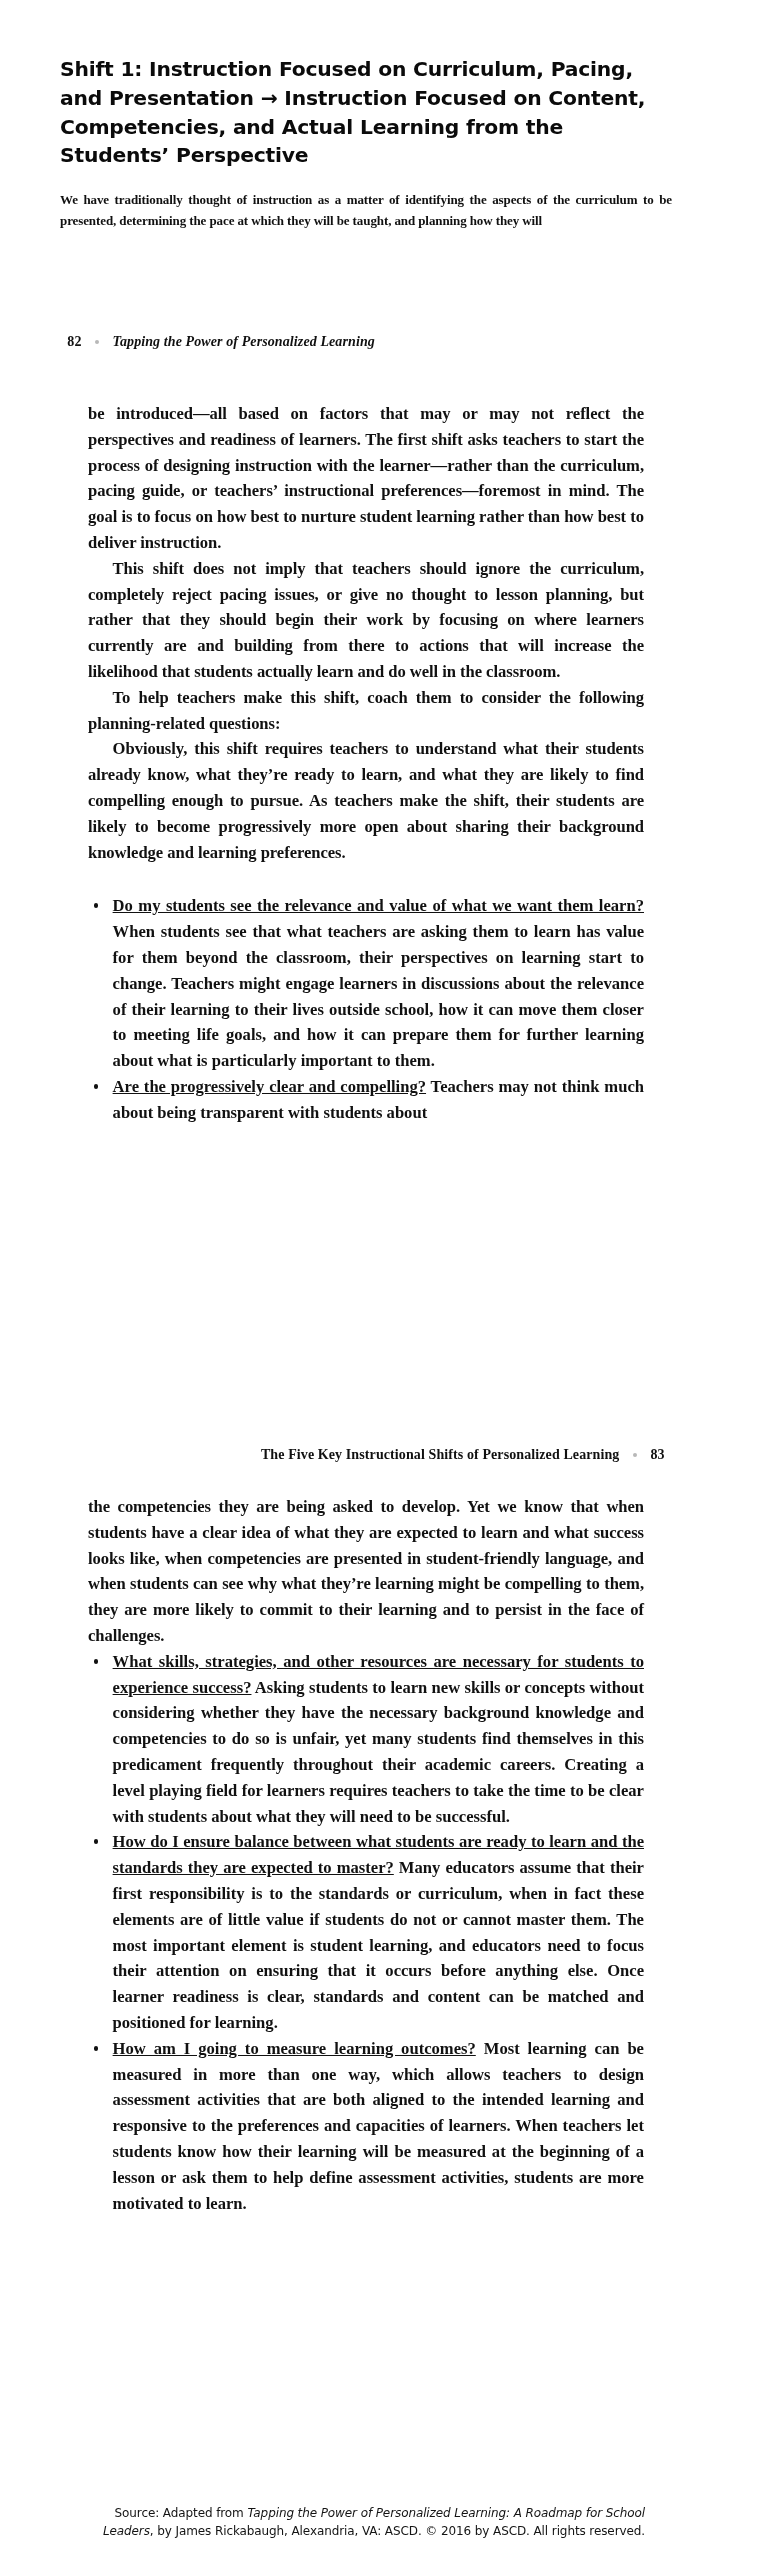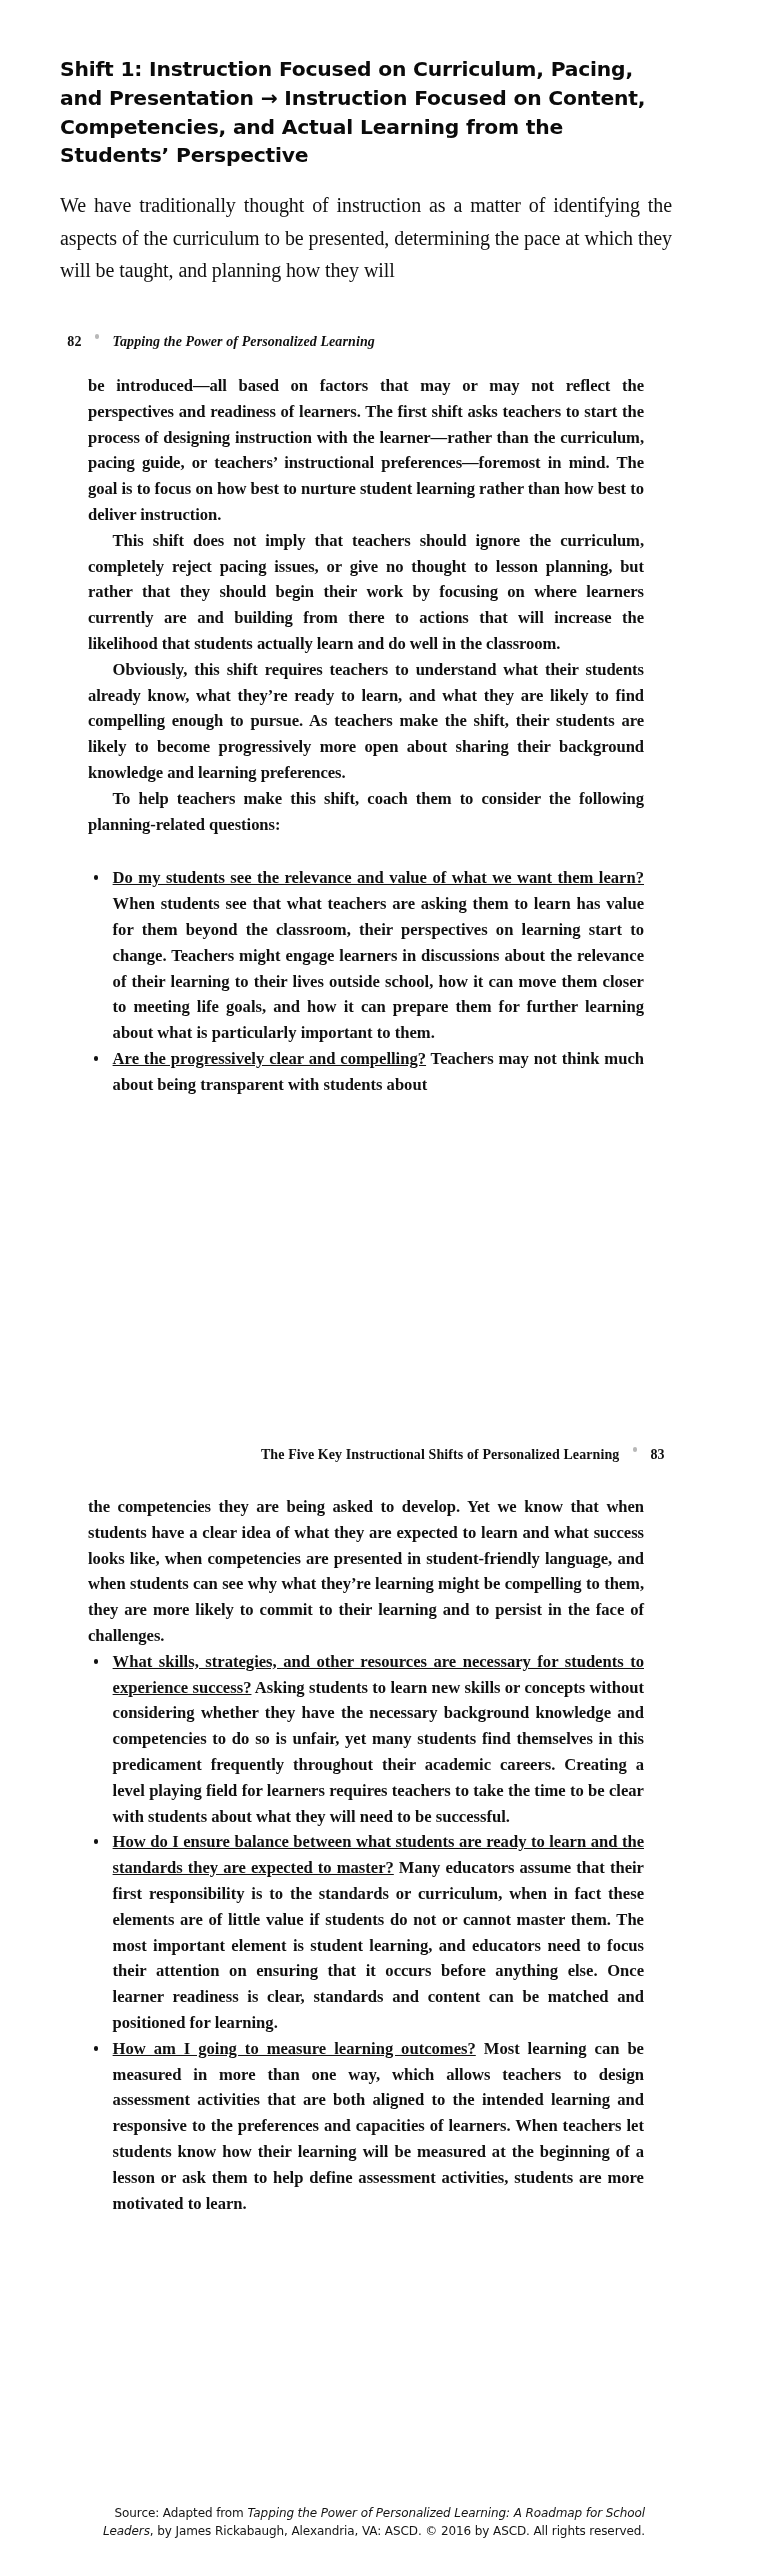--- a/index.html
+++ b/index.html
@@ -34,36 +34,36 @@
     color: #0b0b0b;
     padding-top: 23px;
     margin: 0 auto 0 auto;
     width: 612px;
     text-align: left;
   }
 
   .intro-para {
     width: 612px;
     margin: 19px auto 0 auto;
-    font-size: 20px;
+    font-size: 13px;
     line-height: 1.62;
-    font-weight: normal;
+    font-weight: bold;
     text-align: justify;
     letter-spacing: -0.1px;
   }
 
   
   .runhead {
     width: 605px;
     margin: 0 auto;
     font-weight: bold;
     font-size: 13.7px;
     letter-spacing: 0.1px;
     display: flex;
-    align-items: flex-start;
+    align-items: center;
   }
   .runhead.left {
     justify-content: flex-start;
     padding-left: 7.6px;
   }
   .runhead.right {
     justify-content: flex-end;
     padding-right: 7.6px;
   }
   .runhead .folio {
@@ -101,21 +101,21 @@
     left: 0;
     right: 0;
   }
 
   
   .body-block {
     position: absolute;
     left: 0;
     right: 0;
   }
-  .block-82 { top: 357px; }
+  .block-82 { top: 385px; }
   .block-83 { top: 1478px; }
 
   .body-col {
     width: 556px;
     margin: 0 auto;
   }
 
   p.bodytext {
     margin: 0;
     font-size: 16.6px;
@@ -202,23 +202,23 @@
     </div>
   </div>
 
   <div class="body-block block-82">
     <div class="body-col">
 
       <p class="bodytext">be introduced—all based on factors that may or may not reflect the perspectives and readiness of learners. The first shift asks teachers to start the process of designing instruction with the learner—rather than the curriculum, pacing guide, or teachers’ instructional preferences—foremost in mind. The goal is to focus on how best to nurture student learning rather than how best to deliver instruction.</p>
 
       <p class="bodytext indent">This shift does not imply that teachers should ignore the curriculum, completely reject pacing issues, or give no thought to lesson planning, but rather that they should begin their work by focusing on where learners currently are and building from there to actions that will increase the likelihood that students actually learn and do well in the classroom.</p>
 
+      <p class="bodytext indent">To help teachers make this shift, coach them to consider the following planning-related questions:</p>
+
       <p class="bodytext indent">Obviously, this shift requires teachers to understand what their students already know, what they’re ready to learn, and what they are likely to find compelling enough to pursue. As teachers make the shift, their students are likely to become progressively more open about sharing their background knowledge and learning preferences.</p>
-
-      <p class="bodytext indent">To help teachers make this shift, coach them to consider the following planning-related questions:</p>
 
       <ul class="qlist list-gap-top">
         <li>
           <span class="bullet"></span><span class="q-lead">Do my students see the relevance and value of what we want them learn?</span><span class="q-body"> When students see that what teachers are asking them to learn has value for them beyond the classroom, their perspectives on learning start to change. Teachers might engage learners in discussions about the relevance of their learning to their lives outside school, how it can move them closer to meeting life goals, and how it can prepare them for further learning about what is particularly important to them.</span>
         </li>
         <li>
           <span class="bullet"></span><span class="q-lead">Are the progressively clear and compelling?</span><span class="q-body"> Teachers may not think much about being transparent with students about</span>
         </li>
       </ul>
 

